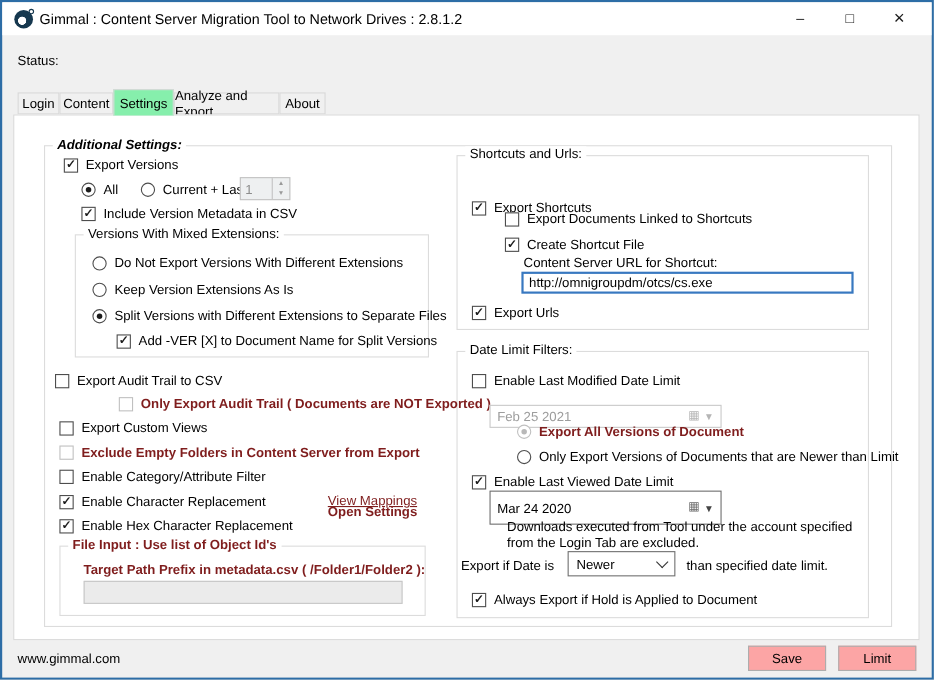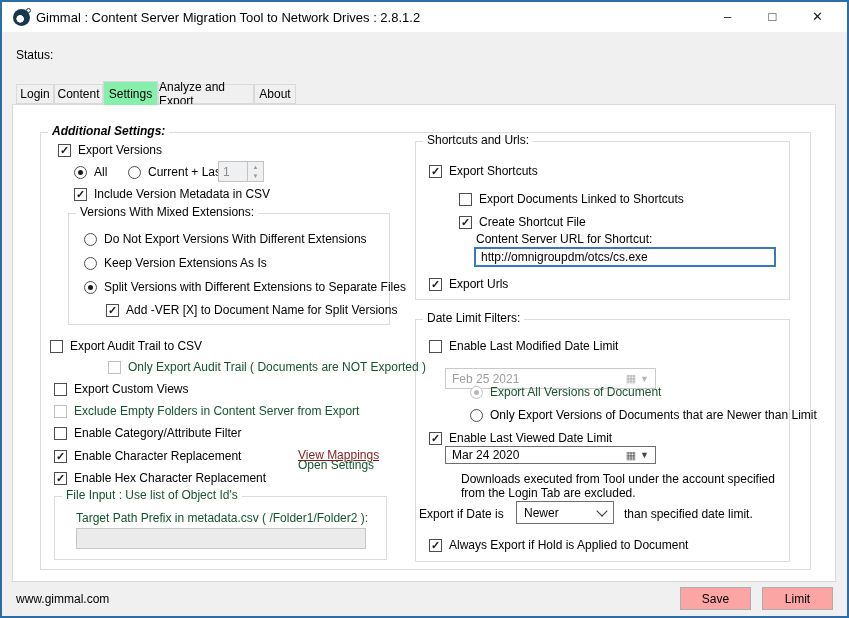--- a/index.html
+++ b/index.html
@@ -29,21 +29,21 @@
   .cb{box-sizing:border-box;width:13px;height:13px;border:1px solid #4d4d4d;background:#fff;position:relative;flex:none;}
   .cb::after{content:"✓";position:absolute;left:0;top:-1px;width:11px;height:13px;line-height:13px;text-align:center;
     font-size:11px;font-weight:bold;color:#1b1b1b;display:none;}
   .cb.on::after{display:block;}
   .cb.dis{border-color:#c0c0c0;}
   .rd{box-sizing:border-box;width:13px;height:13px;border:1px solid #4d4d4d;border-radius:50%;background:#fff;position:relative;flex:none;}
   .rd::after{content:"";position:absolute;left:3px;top:3px;width:5px;height:5px;border-radius:50%;background:#1b1b1b;display:none;}
   .rd.on::after{display:block;}
   .rd.dis{border-color:#c0c0c0;}
   .rd.dis::after{background:#b8b8b8;}
-  .dis-text{color:#14532d;}
+  .dis-text{color:#7f1d1d;font-weight:bold;}
   .note{position:absolute;white-space:nowrap;z-index:3;}
   .link{color:#7f1d1d;text-decoration:underline;}
   .updn{position:absolute;width:46px;height:21px;box-sizing:border-box;border:1px solid #c2c2c2;background:#eef0f1;
     display:flex;align-items:stretch;z-index:3;}
   .updn .val{flex:1;display:flex;align-items:center;padding-left:4px;color:#8c8c8c;}
   .updn .spin{width:15px;border-left:1px solid #c2c2c2;display:flex;flex-direction:column;}
   .updn .spin span{flex:1;display:flex;align-items:center;justify-content:center;font-size:6px;color:#9a9a9a;}
   .txtbox{position:absolute;box-sizing:border-box;background:#fff;font-family:"Liberation Sans",sans-serif;
     font-size:12px;padding:0 5px;z-index:3;}
   input.txtbox{outline:none;}
@@ -184,21 +184,21 @@
 
   <div class="gbox" style="left:52px;top:494px;width:333px;height:64px;">
     <span class="glab dis-text">File Input : Use list of Object Id's</span>
   </div>
   <div class="note dis-text" style="left:74px;top:509px;">Target Path Prefix in metadata.csv ( /Folder1/Folder2 ):</div>
   <input class="txtbox" style="left: 74px; top: 526px; width: 290px; height: 21px; background: rgb(235, 235, 235); border: 1px solid rgb(198, 198, 198);" disabled="" value="">
 
   <div class="gbox" style="left:413px;top:139px;width:375px;height:159px;">
     <span class="glab">Shortcuts and Urls:</span>
   </div>
-  <div class="row" style="left:427px;top:161px;">
+  <div class="row" style="left:427px;top:179px;">
     <span class="cb on"></span>
     <span>Export Shortcuts</span>
   </div>
   <div class="row" style="left:457px;top:189px;">
     <span class="cb"></span>
     <span>Export Documents Linked to Shortcuts</span>
   </div>
   <div class="row" style="left:457px;top:212px;">
     <span class="cb on"></span>
     <span>Create Shortcut File</span>
@@ -227,21 +227,21 @@
     <span>Export All Versions of Document</span>
   </div>
   <div class="row" style="left:468px;top:405px;">
     <span class="rd"></span>
     <span>Only Export Versions of Documents that are Newer than Limit</span>
   </div>
   <div class="row" style="left:427px;top:428px;">
     <span class="cb on"></span>
     <span>Enable Last Viewed Date Limit</span>
   </div>
-  <div class="dtp" style="left:443px;top:444px;width:211px;height:18px;">
+  <div class="dtp" style="left:443px;top:444px;width:211px;height:31px;">
     <span class="dtext">Mar 24 2020</span>
     <span class="cal">▦</span>
     <span class="arr">▼</span>
   </div>
   <div class="note" style="left:459px;top:470px;">Downloads executed from Tool under the account specified</div>
   <div class="note" style="left:459px;top:484px;">from the Login Tab are excluded.</div>
   <div class="note" style="left:417px;top:505px;">Export if Date is</div>
   <div class="combo" style="left:514px;top:499px;width:98px;height:23px;">
     <span>Newer</span>
     <span class="chev"></span>

